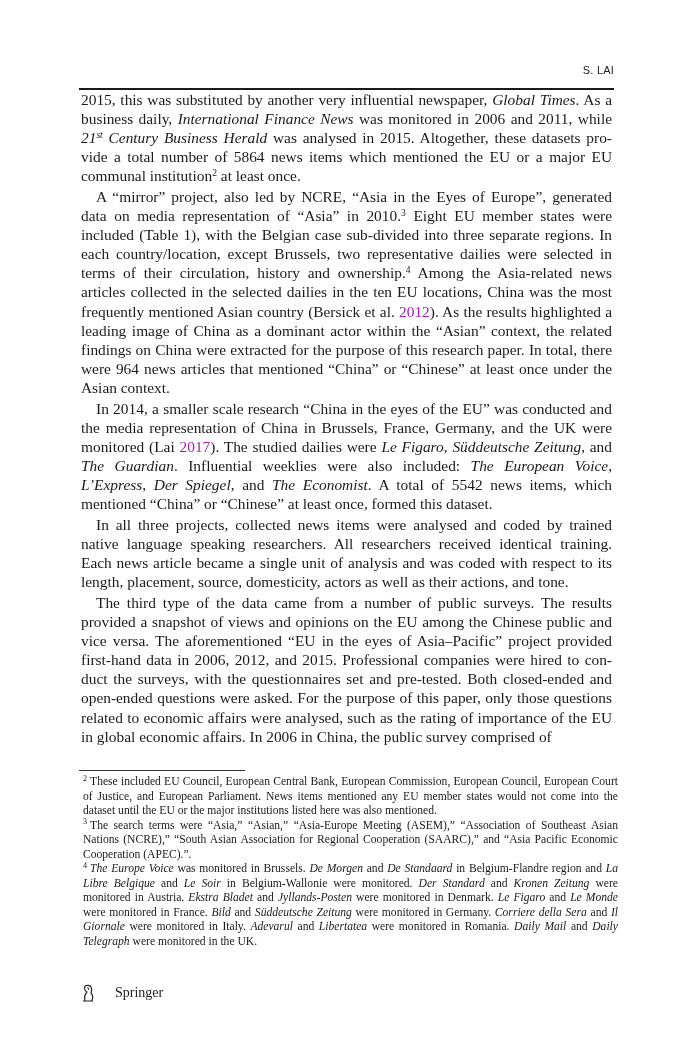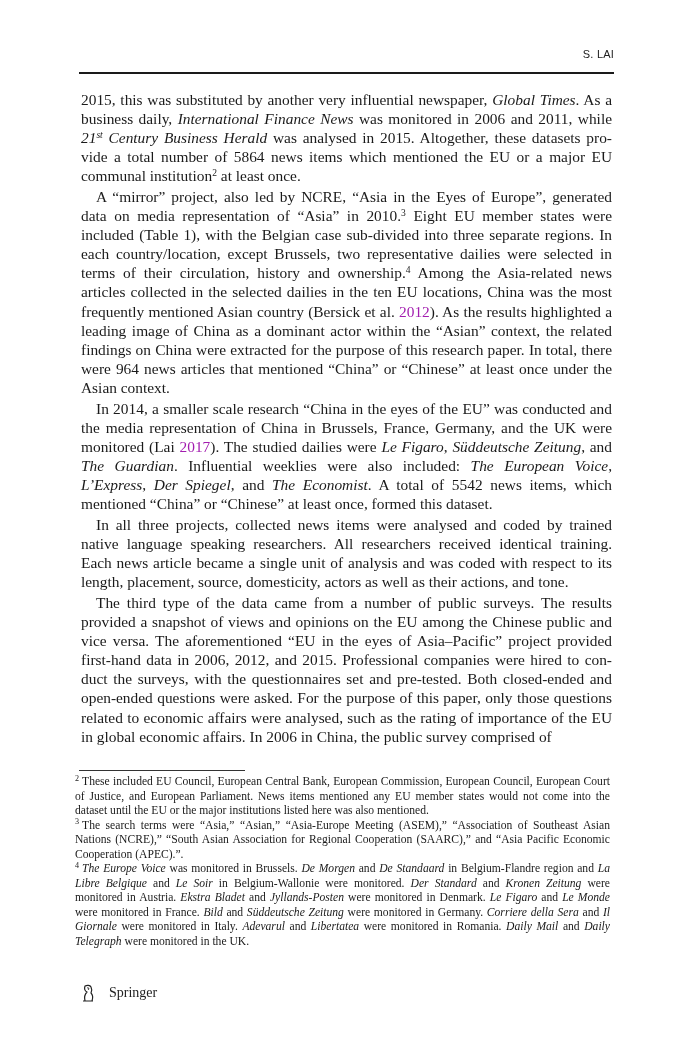--- a/index.html
+++ b/index.html
@@ -1,38 +1,38 @@
 <!DOCTYPE html>
 <html><head>
 <meta charset="utf-8">
 <style>
   html, body { margin: 0; padding: 0; background: #ffffff; }
   body { width: 692px; height: 1049px; position: relative; overflow: hidden;
          font-family: "Liberation Serif", "DejaVu Serif", serif; color: #1a1a1a; }
-  .header { position: absolute; left: 79px; top: 44px; width: 535px; height: 28px;
+  .header { position: absolute; left: 79px; top: 60px; width: 535px; height: 28px;
             border-bottom: 2px solid #1a1a1a; }
   .running-head { position: absolute; right: 0; top: 4px;
                   font-family: "Liberation Sans", "DejaVu Sans", sans-serif;
                   font-size: 11px; letter-spacing: 0.2px; color: #222; }
   .body-text { position: absolute; left: 79px; top: 88px; width: 535px;
                font-size: 15.4px; line-height: 19.05px; text-align: justify;
                hyphens: manual; }
   .body-text p { margin: 2px; text-indent: 0; }
   .body-text p.indent { text-indent: 15px; }
   .body-text i, .footnotes i { font-style: italic; }
   sup { font-size: 0.62em; line-height: 0; vertical-align: 0.55em; }
   .cite { color: #a21caf; }
   .fn-rule { position: absolute; left: 79px; top: 770px; width: 166px; height: 0;
              border-top: 1px solid #333; }
-  .footnotes { position: absolute; left: 75px; top: 775px; width: 535px;
+  .footnotes { position: absolute; left: 83px; top: 775px; width: 535px;
                font-size: 11.6px; line-height: 14.55px; text-align: justify; }
   .footnotes p { margin: 0; }
   .footnotes sup { font-size: 0.7em; margin-right: 3px; }
   .footer { position: absolute; left: 79px; top: 982px; height: 22px;
-            display: flex; align-items: center; gap: 12px; }
+            display: flex; align-items: center; gap: 18px; }
   .springer-logo { width: 18px; height: 20px; }
   .springer-name { font-family: "Liberation Serif", "DejaVu Serif", serif;
                    font-size: 14px; color: #222; }
 </style>
 </head>
 <body>
 
 <div class="header">
   <span class="running-head">S. LAI</span>
 </div>

